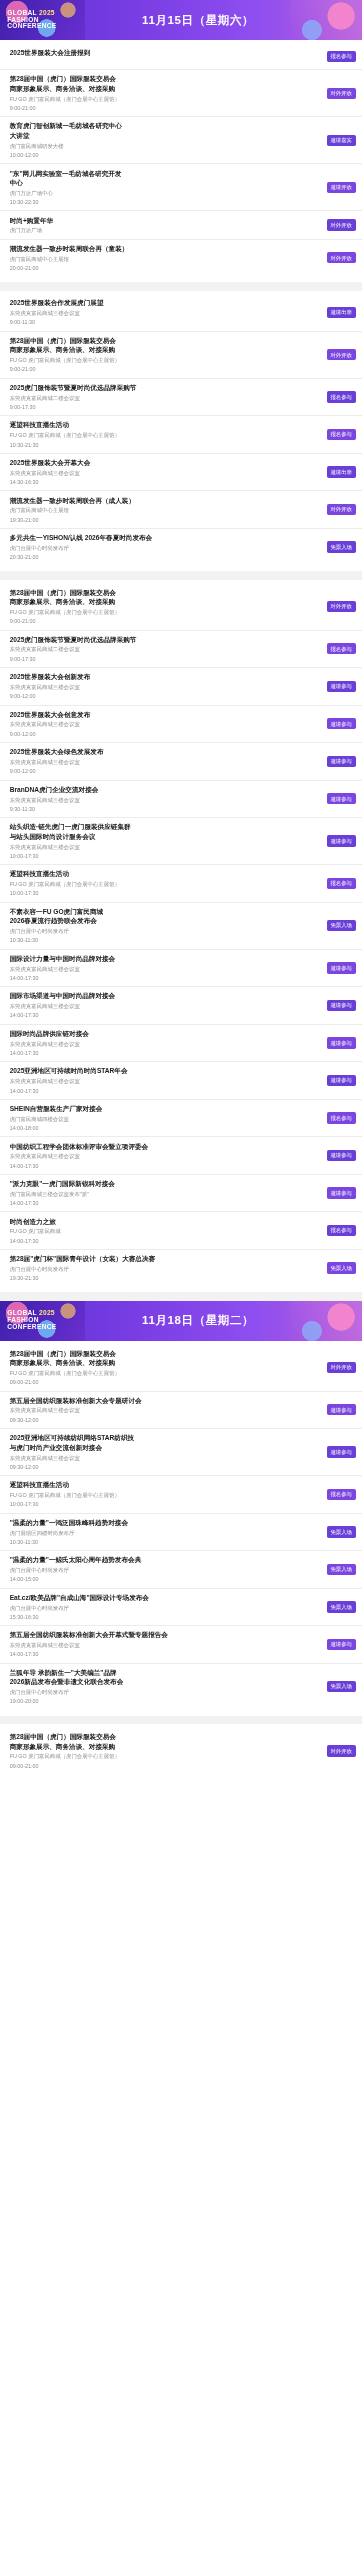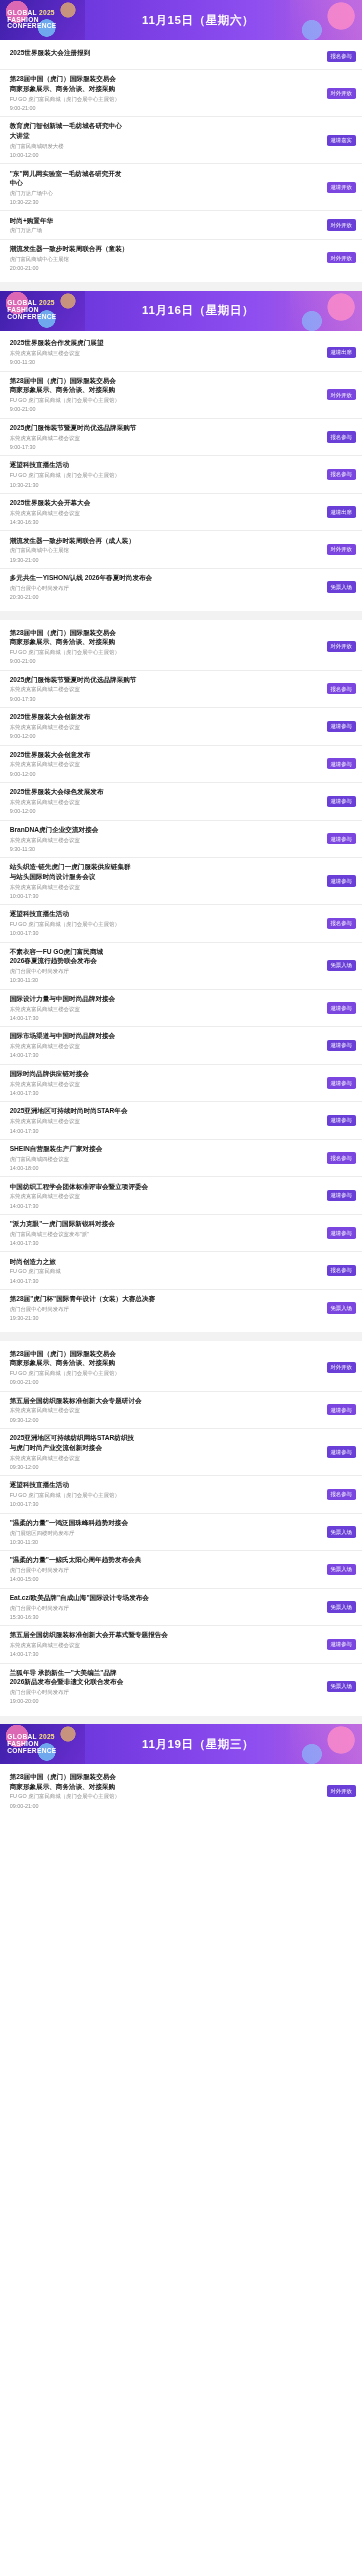--- a/index.html
+++ b/index.html
@@ -167,30 +167,20 @@
       <div class="event">
         <div class="ev-main">
           <div class="ev-title">潮流发生器一致步时装周联合再（童装）</div>
           <div class="ev-sub">虎门富民商城中心主展馆</div>
           <div class="ev-time">20:00-21:00</div>
         </div>
         <div class="ev-btn alt">对外开放</div>
       </div>
     </div>
     <div class="gap"></div>
-    <div class="day-banner">
-      <div class="deco-left"></div>
-      <div class="brand">
-        <div class="b1">GLOBAL <span class="yr">2025</span></div>
-        <div class="b2">FASHION</div>
-        <div class="b3">CONFERENCE</div>
-      </div>
-      <div class="day-title">11月16日（星期日）</div>
-      <div class="deco-right"></div>
-    </div>
     <div class="card">
       <div class="event">
         <div class="ev-main">
           <div class="ev-title">2025世界服装合作发展虎门展望</div>
           <div class="ev-sub">东莞虎克富民商城三楼会议室</div>
           <div class="ev-time">9:00-11:30</div>
         </div>
         <div class="ev-btn">邀请出席</div>
       </div>
       <div class="event">
@@ -380,112 +370,112 @@
         </div>
         <div class="ev-btn">报名参与</div>
       </div>
       <div class="event">
         <div class="ev-main">
           <div class="ev-title">第28届"虎门杯"国际青年设计（女装）大赛总决赛</div>
           <div class="ev-sub">虎门台展中心时尚发布厅</div>
           <div class="ev-time">19:30-21:30</div>
         </div>
         <div class="ev-btn alt">凭票入场</div>
-      </div>
-    </div>
-    <div class="gap"></div>
-    <div class="card">
-      <div class="event">
-        <div class="ev-main">
-          <div class="ev-title">第28届中国（虎门）国际服装交易会<br>商家形象展示、商务洽谈、对接采购</div>
-          <div class="ev-sub">FU GO 虎门富民商城（虎门会展中心主展馆）</div>
-          <div class="ev-time">09:00-21:00</div>
-        </div>
-        <div class="ev-btn">对外开放</div>
-      </div>
-      <div class="event">
-        <div class="ev-main">
-          <div class="ev-title">第五届全国纺织服装标准创新大会专题研讨会</div>
-          <div class="ev-sub">东莞虎克富民商城三楼会议室</div>
-          <div class="ev-time">09:30-12:00</div>
-        </div>
-        <div class="ev-btn alt">邀请参与</div>
-      </div>
-      <div class="event">
-        <div class="ev-main">
-          <div class="ev-title">2025亚洲地区可持续纺织网络STAR纺织技<br>与虎门时尚产业交流创新对接会</div>
-          <div class="ev-sub">东莞虎克富民商城三楼会议室</div>
-          <div class="ev-time">09:30-12:00</div>
-        </div>
-        <div class="ev-btn">邀请参与</div>
-      </div>
-      <div class="event">
-        <div class="ev-main">
-          <div class="ev-title">逐望科技直播生活动</div>
-          <div class="ev-sub">FU GO 虎门富民商城（虎门会展中心主展馆）</div>
-          <div class="ev-time">10:00-17:30</div>
-        </div>
-        <div class="ev-btn alt">报名参与</div>
-      </div>
-      <div class="event">
-        <div class="ev-main">
-          <div class="ev-title">"温柔的力量"一鸿泛国珠峰科趋势对接会</div>
-          <div class="ev-sub">虎门展馆区四楼时尚发布厅</div>
-          <div class="ev-time">10:30-11:30</div>
-        </div>
-        <div class="ev-btn">凭票入场</div>
-      </div>
-      <div class="event">
-        <div class="ev-main">
-          <div class="ev-title">"温柔的力量"一鲸氏太阳心周年趋势发布会典</div>
-          <div class="ev-sub">虎门台展中心时尚发布厅</div>
-          <div class="ev-time">14:00-15:00</div>
-        </div>
-        <div class="ev-btn alt">凭票入场</div>
-      </div>
-      <div class="event">
-        <div class="ev-main">
-          <div class="ev-title">Eat.cz/欧美品牌"自成山海"国际设计专场发布会</div>
-          <div class="ev-sub">虎门台展中心时尚发布厅</div>
-          <div class="ev-time">15:30-16:30</div>
-        </div>
-        <div class="ev-btn">凭票入场</div>
-      </div>
-      <div class="event">
-        <div class="ev-main">
-          <div class="ev-title">第五届全国纺织服装标准创新大会开幕式暨专题报告会</div>
-          <div class="ev-sub">东莞虎克富民商城三楼会议室</div>
-          <div class="ev-time">14:00-17:30</div>
-        </div>
-        <div class="ev-btn alt">邀请参与</div>
-      </div>
-      <div class="event">
-        <div class="ev-main">
-          <div class="ev-title">兰狐年导 承韵新生一"大美编兰"品牌<br>2026新品发布会暨非遗文化联合发布会</div>
-          <div class="ev-sub">虎门台展中心时尚发布厅</div>
-          <div class="ev-time">19:00-20:00</div>
-        </div>
-        <div class="ev-btn">凭票入场</div>
       </div>
     </div>
     <div class="gap"></div>
     <div class="day-banner">
       <div class="deco-left"></div>
       <div class="brand">
         <div class="b1">GLOBAL <span class="yr">2025</span></div>
         <div class="b2">FASHION</div>
         <div class="b3">CONFERENCE</div>
       </div>
-      <div class="day-title">11月19日（星期三）</div>
+      <div class="day-title">11月18日（星期二）</div>
       <div class="deco-right"></div>
     </div>
     <div class="card">
       <div class="event">
         <div class="ev-main">
           <div class="ev-title">第28届中国（虎门）国际服装交易会<br>商家形象展示、商务洽谈、对接采购</div>
           <div class="ev-sub">FU GO 虎门富民商城（虎门会展中心主展馆）</div>
           <div class="ev-time">09:00-21:00</div>
         </div>
         <div class="ev-btn">对外开放</div>
       </div>
+      <div class="event">
+        <div class="ev-main">
+          <div class="ev-title">第五届全国纺织服装标准创新大会专题研讨会</div>
+          <div class="ev-sub">东莞虎克富民商城三楼会议室</div>
+          <div class="ev-time">09:30-12:00</div>
+        </div>
+        <div class="ev-btn alt">邀请参与</div>
+      </div>
+      <div class="event">
+        <div class="ev-main">
+          <div class="ev-title">2025亚洲地区可持续纺织网络STAR纺织技<br>与虎门时尚产业交流创新对接会</div>
+          <div class="ev-sub">东莞虎克富民商城三楼会议室</div>
+          <div class="ev-time">09:30-12:00</div>
+        </div>
+        <div class="ev-btn">邀请参与</div>
+      </div>
+      <div class="event">
+        <div class="ev-main">
+          <div class="ev-title">逐望科技直播生活动</div>
+          <div class="ev-sub">FU GO 虎门富民商城（虎门会展中心主展馆）</div>
+          <div class="ev-time">10:00-17:30</div>
+        </div>
+        <div class="ev-btn alt">报名参与</div>
+      </div>
+      <div class="event">
+        <div class="ev-main">
+          <div class="ev-title">"温柔的力量"一鸿泛国珠峰科趋势对接会</div>
+          <div class="ev-sub">虎门展馆区四楼时尚发布厅</div>
+          <div class="ev-time">10:30-11:30</div>
+        </div>
+        <div class="ev-btn">凭票入场</div>
+      </div>
+      <div class="event">
+        <div class="ev-main">
+          <div class="ev-title">"温柔的力量"一鲸氏太阳心周年趋势发布会典</div>
+          <div class="ev-sub">虎门台展中心时尚发布厅</div>
+          <div class="ev-time">14:00-15:00</div>
+        </div>
+        <div class="ev-btn alt">凭票入场</div>
+      </div>
+      <div class="event">
+        <div class="ev-main">
+          <div class="ev-title">Eat.cz/欧美品牌"自成山海"国际设计专场发布会</div>
+          <div class="ev-sub">虎门台展中心时尚发布厅</div>
+          <div class="ev-time">15:30-16:30</div>
+        </div>
+        <div class="ev-btn">凭票入场</div>
+      </div>
+      <div class="event">
+        <div class="ev-main">
+          <div class="ev-title">第五届全国纺织服装标准创新大会开幕式暨专题报告会</div>
+          <div class="ev-sub">东莞虎克富民商城三楼会议室</div>
+          <div class="ev-time">14:00-17:30</div>
+        </div>
+        <div class="ev-btn alt">邀请参与</div>
+      </div>
+      <div class="event">
+        <div class="ev-main">
+          <div class="ev-title">兰狐年导 承韵新生一"大美编兰"品牌<br>2026新品发布会暨非遗文化联合发布会</div>
+          <div class="ev-sub">虎门台展中心时尚发布厅</div>
+          <div class="ev-time">19:00-20:00</div>
+        </div>
+        <div class="ev-btn">凭票入场</div>
+      </div>
+    </div>
+    <div class="gap"></div>
+    <div class="card">
+      <div class="event">
+        <div class="ev-main">
+          <div class="ev-title">第28届中国（虎门）国际服装交易会<br>商家形象展示、商务洽谈、对接采购</div>
+          <div class="ev-sub">FU GO 虎门富民商城（虎门会展中心主展馆）</div>
+          <div class="ev-time">09:00-21:00</div>
+        </div>
+        <div class="ev-btn">对外开放</div>
+      </div>
     </div>
   </div>
 
 
 </body></html>

